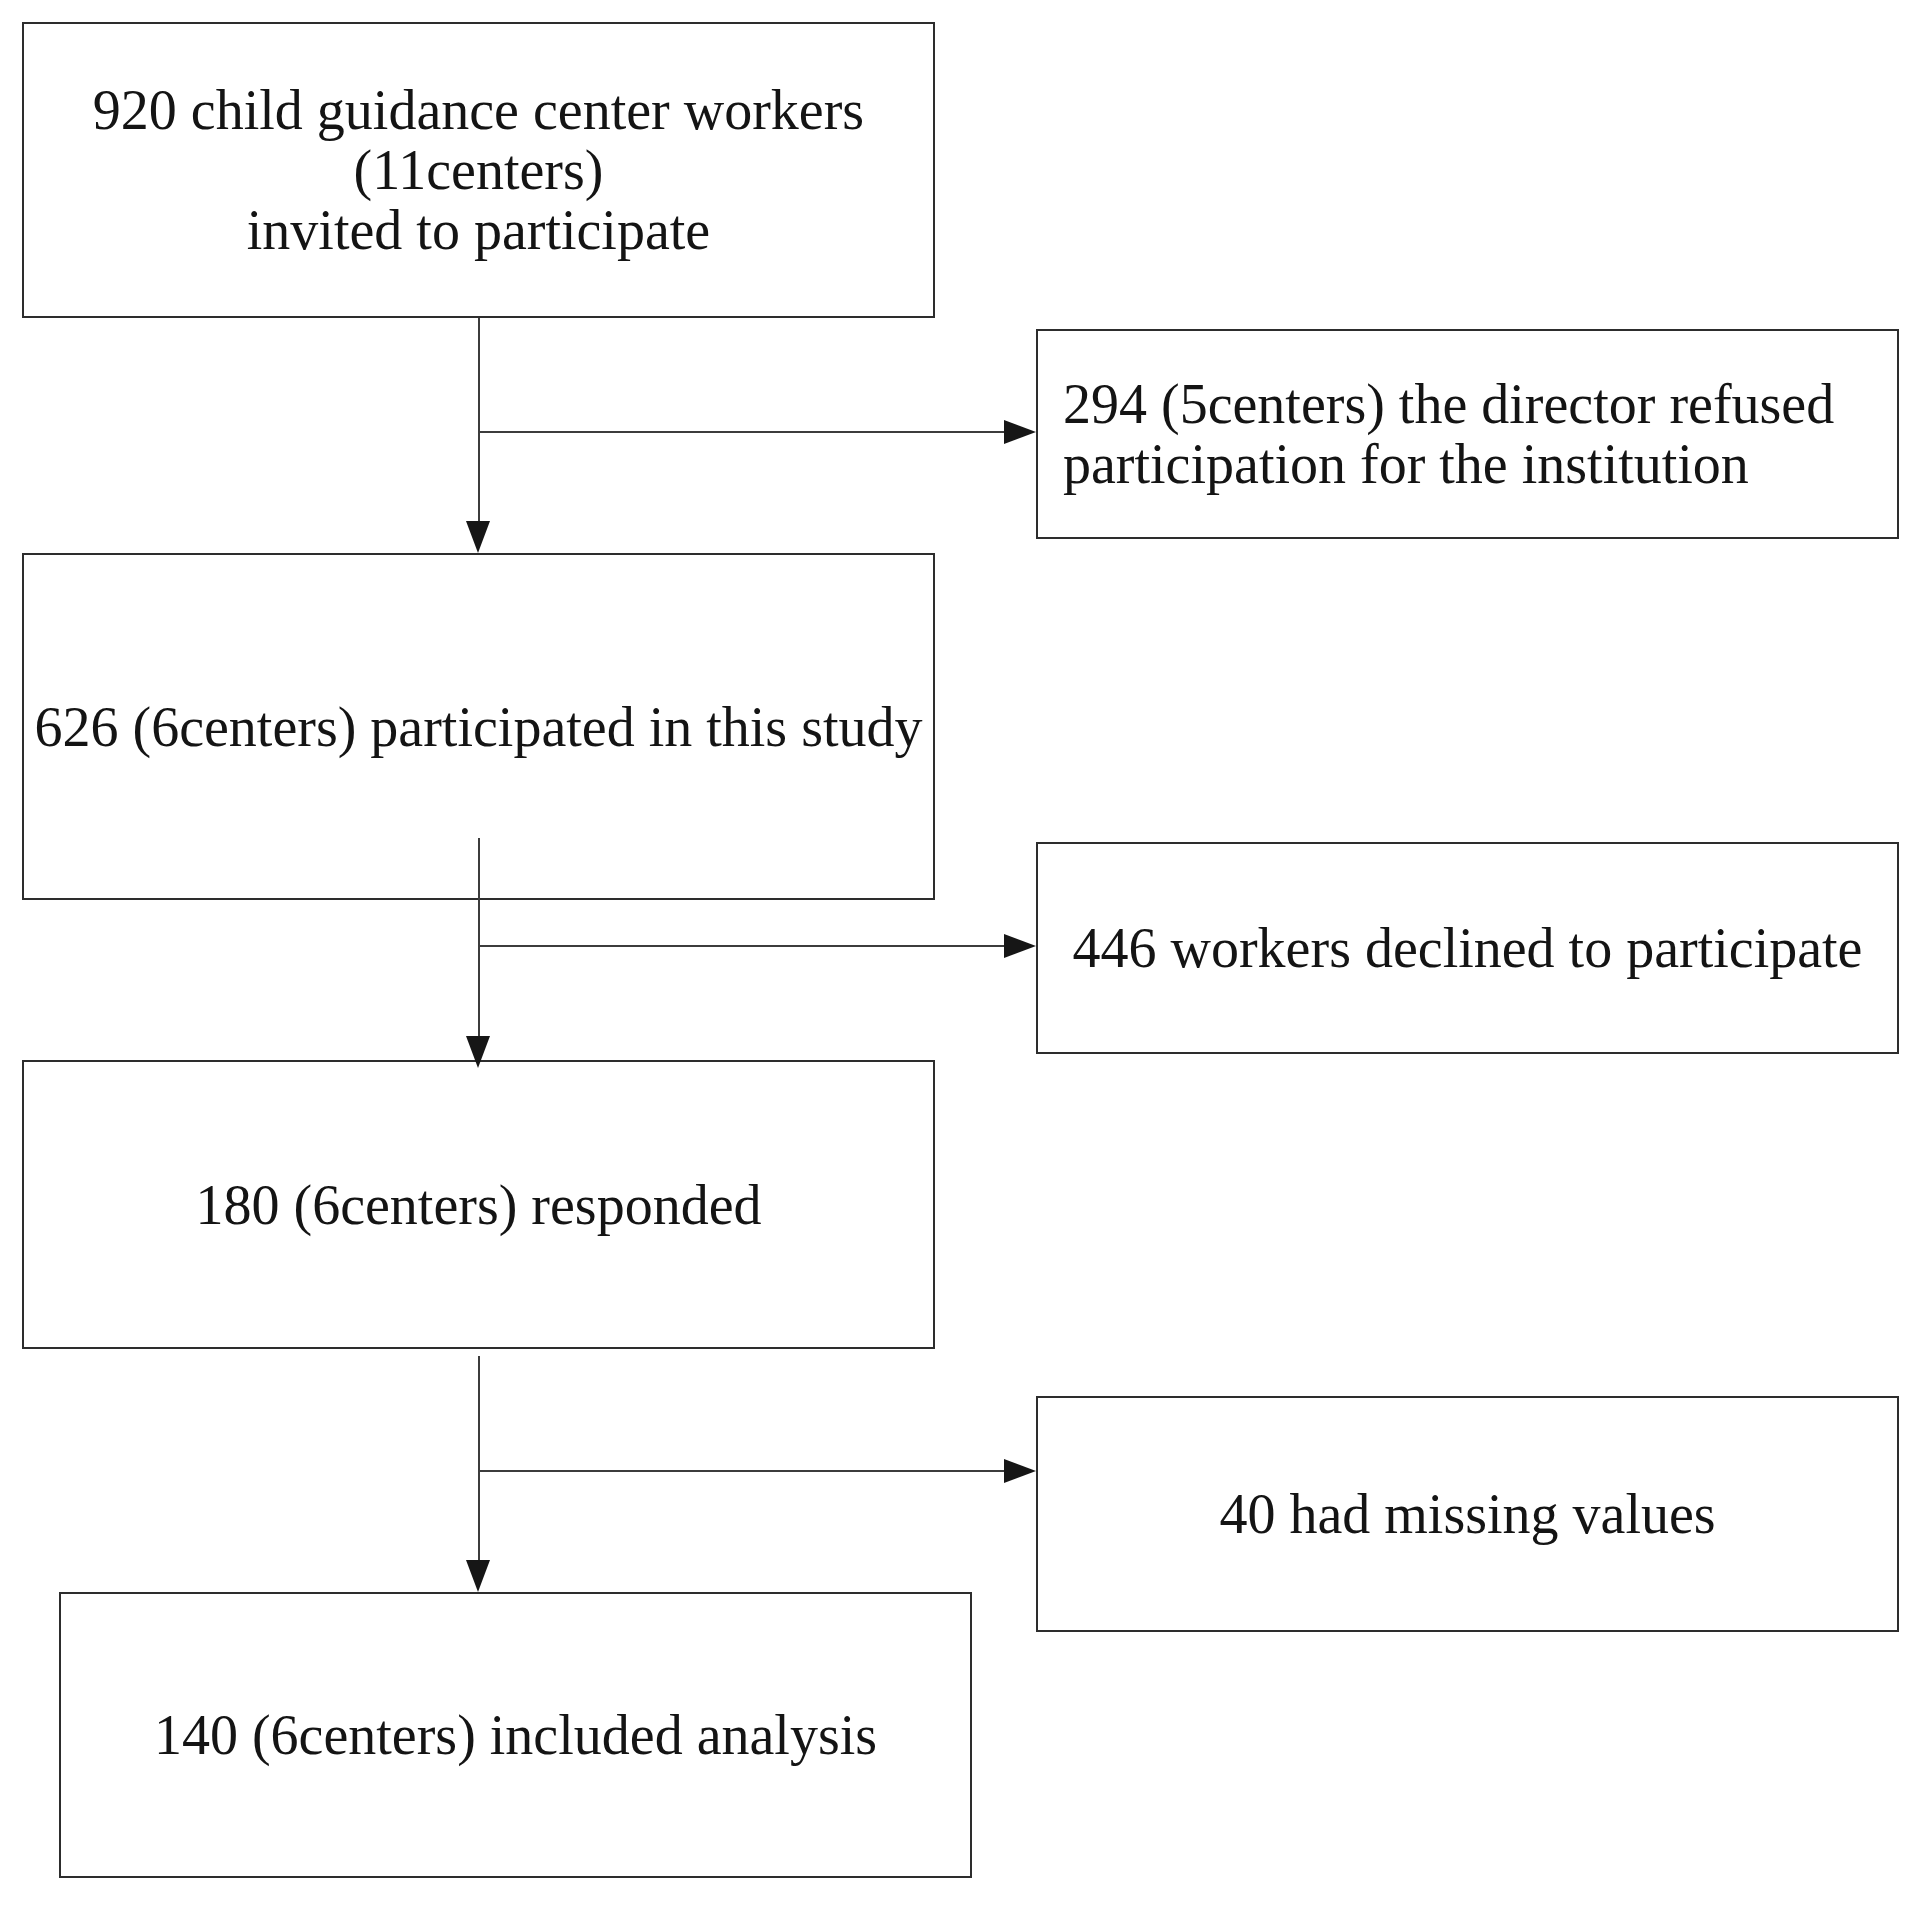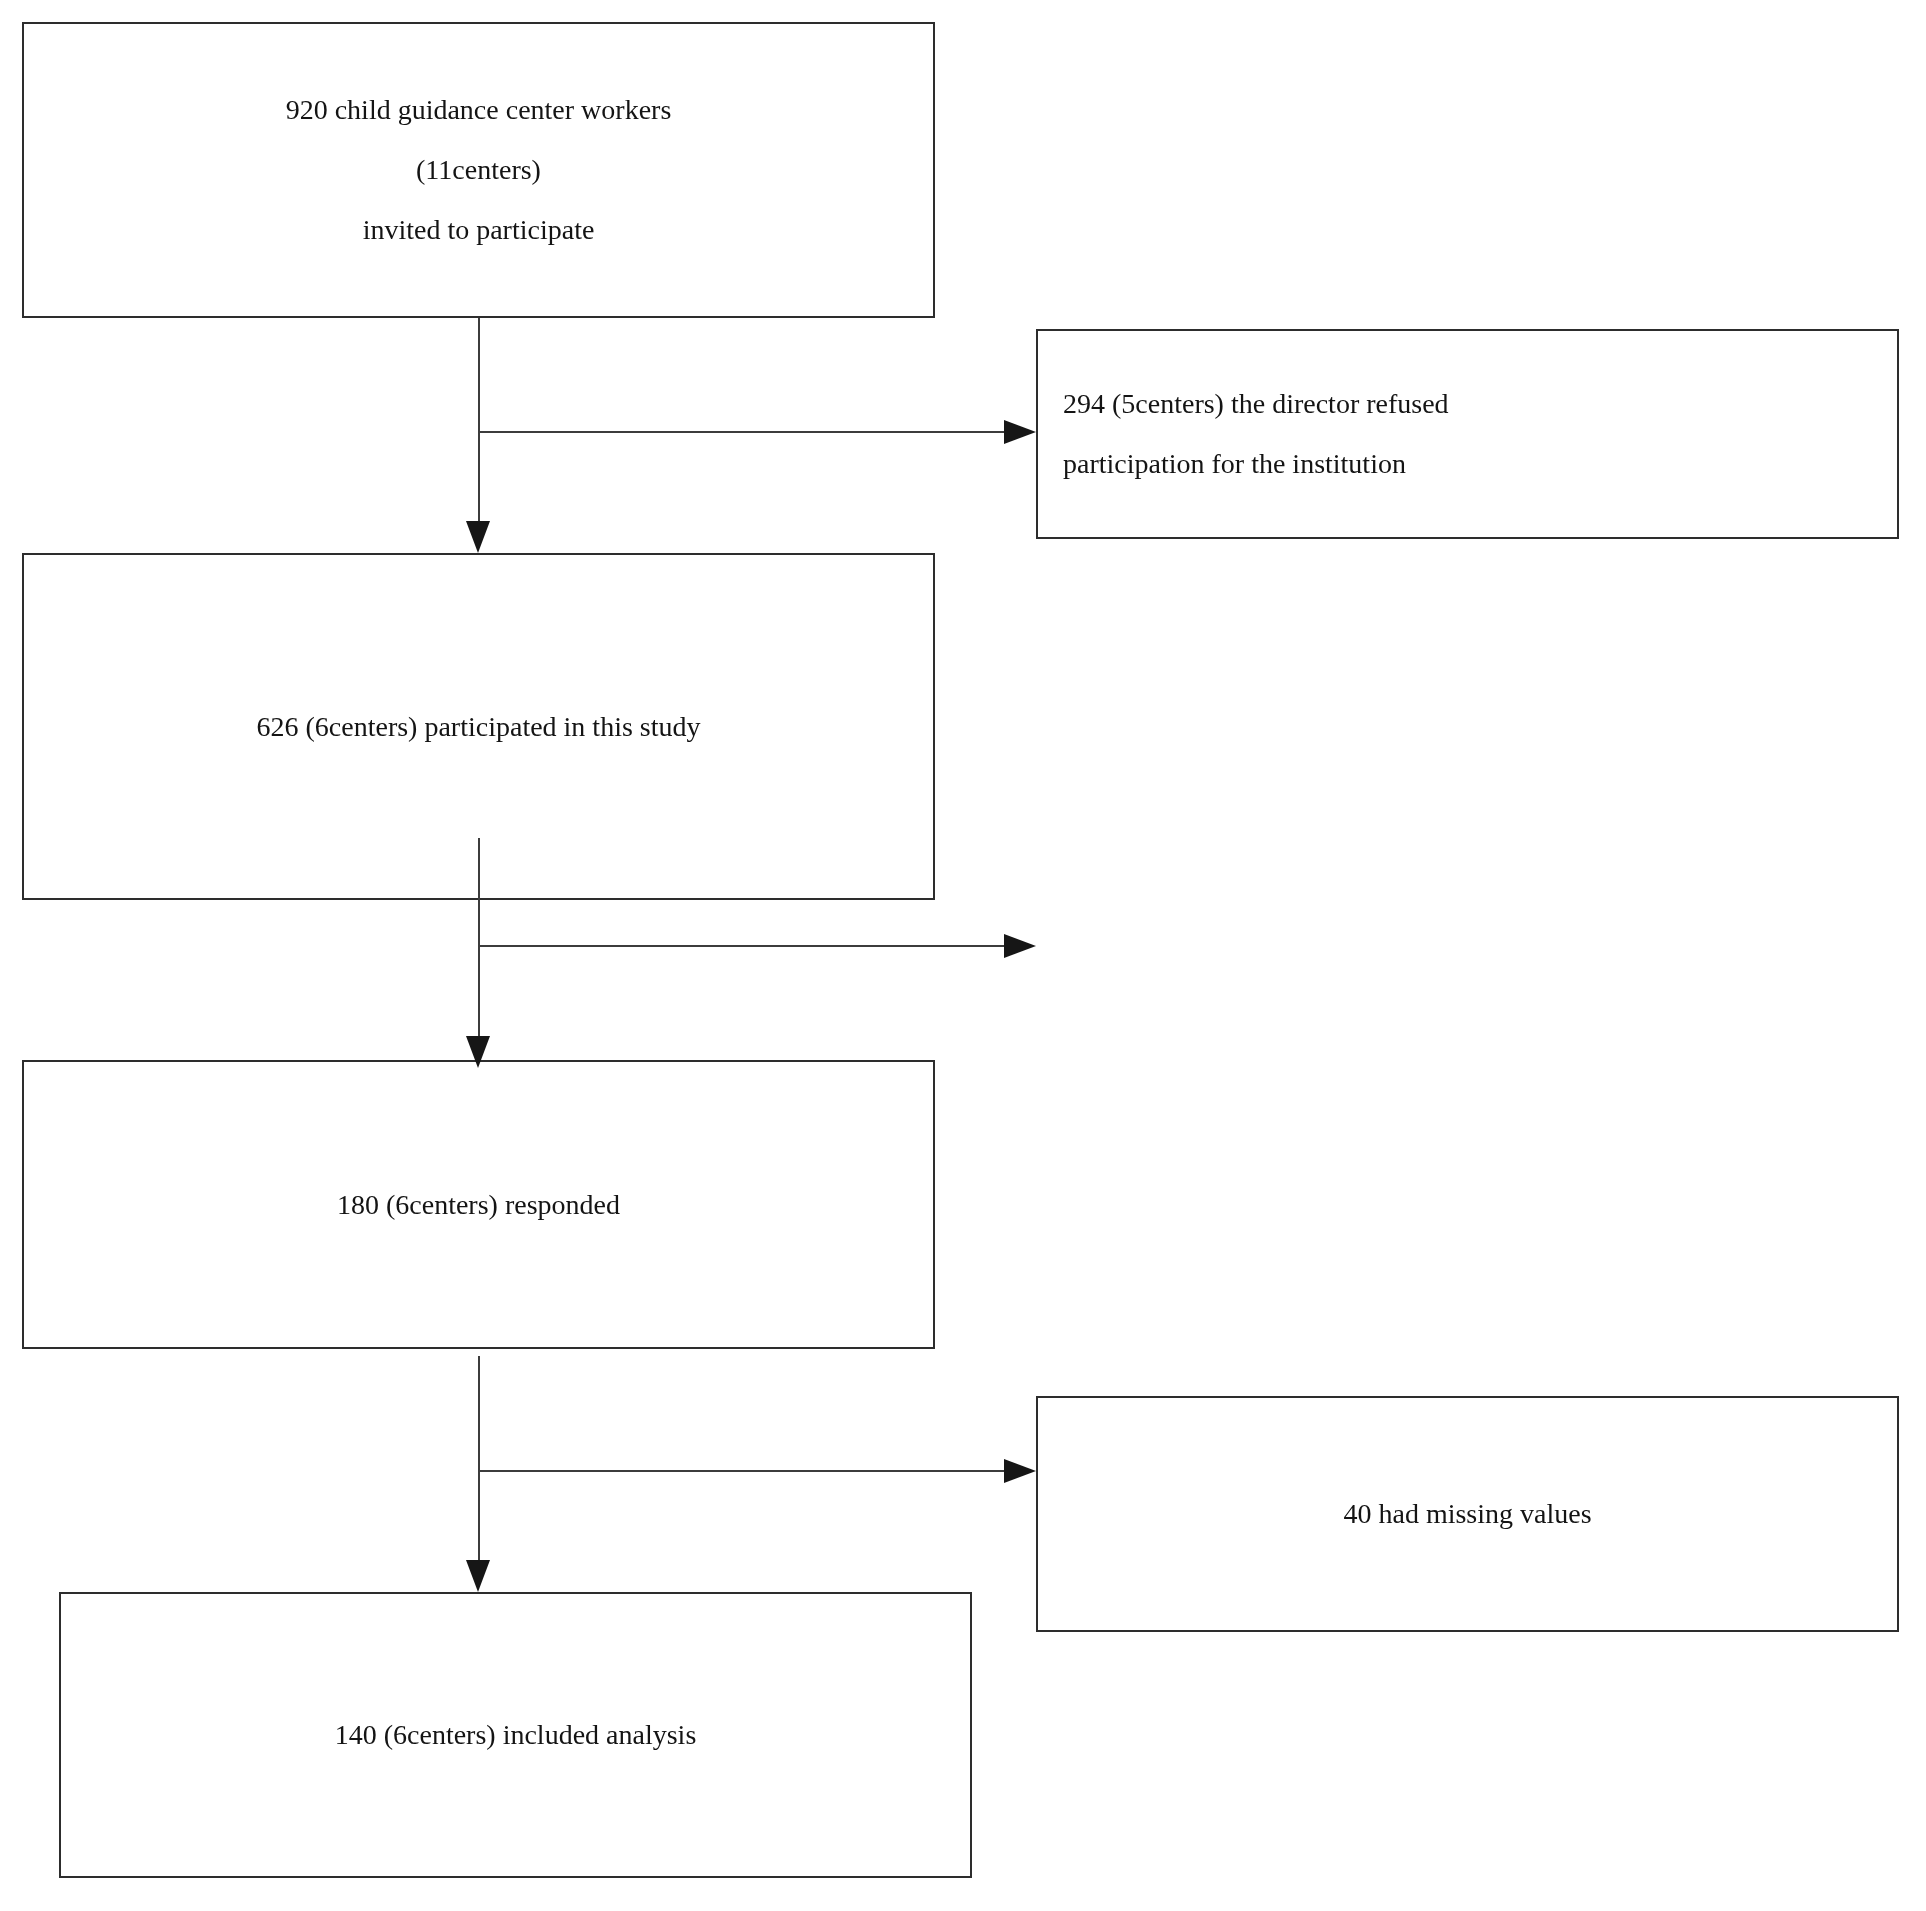--- a/index.html
+++ b/index.html
@@ -8,21 +8,21 @@
   html,body{margin:0;padding:0;background:var(--bg);}
   .canvas{
     position:relative; width:1926px; height:1912px; background:var(--bg);
     font-family:"Liberation Serif","DejaVu Serif",serif; color:var(--text);
     overflow:hidden;
   }
   .box{
     position:absolute; box-sizing:border-box; border:2.9px solid var(--border);
     background:var(--bg); display:flex; flex-direction:column; justify-content:center;
   }
-  .box .line{ font-size:28px; line-height:60px; white-space:nowrap; }
+  .box .line{ font-size:56px; line-height:60px; white-space:nowrap; }
   .main{ left:22px; width:913px; align-items:center; text-align:center; }
   .side{ left:1036px; width:863px; align-items:center; text-align:center; }
   .side.left-align{ align-items:flex-start; text-align:left; padding-left:66px; }
   .vline{ position:absolute; width:2.2px; background:var(--line); }
   .hline{ position:absolute; height:2.2px; background:var(--line); }
   .arrow-down{
     position:absolute; width:0; height:0;
     border-left:12.4px solid transparent; border-right:12.4px solid transparent;
     border-top:32px solid var(--arrow);
   }
@@ -53,20 +53,23 @@
 
   <div class="box main" style="top:1592px; height:286px;margin-left:37px;">
     <div class="line">140 (6centers) included analysis</div>
   </div>
 
   <div class="box side left-align" style="top:329px; height:210px;padding-left:25px;">
     <div class="line">294 (5centers) the director refused</div>
     <div class="line">participation for the institution</div>
   </div>
 
+  <div class="box side" style="top:842px; height:212px;">
+    <div class="line">446 workers declined to participate</div>
+  </div>
 
   <div class="box side" style="top:1396px; height:236px;">
     <div class="line">40 had missing values</div>
   </div>
 
   <div class="vline" style="left:478px; top:318px; height:206px;"></div>
   <div class="arrow-down" style="left:466px; top:521px;"></div>
 
   <div class="hline" style="left:478px; top:431px; width:527px;"></div>
   <div class="arrow-right" style="left:1004px; top:420px;"></div>

